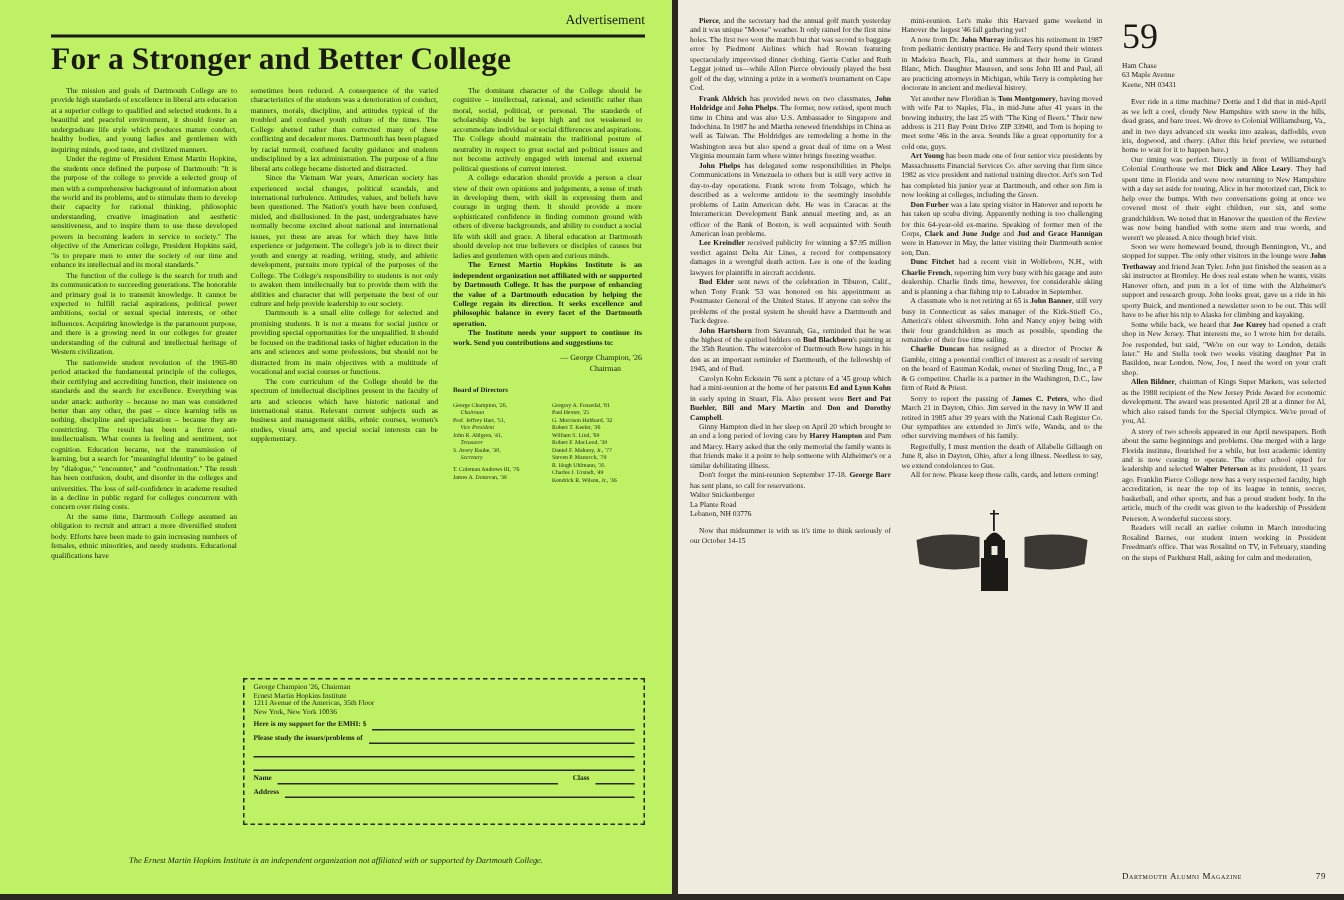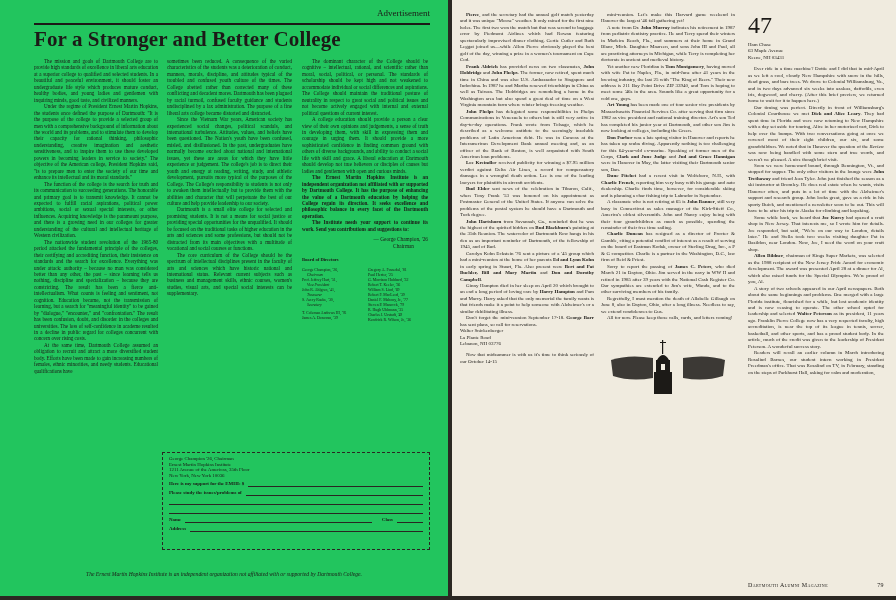--- a/index.html
+++ b/index.html
@@ -1,18 +1,18 @@
 <!DOCTYPE html>
 <html><head>
 <meta charset="utf-8">
 <style>
   html,body{margin:0;padding:0;}
   body{width:896px;height:600px;overflow:hidden;background:#3a3630;font-family:"Liberation Serif",serif;color:#1c1a17;}
   .spread{position:relative;width:896px;height:600px;}
-  .page{position:absolute;top:0;height:600px;background:#22c55e;overflow:hidden;}
+  .page{position:absolute;top:0;height:600px;background:#bef264;overflow:hidden;}
   .page.left{left:0;width:448px;}
   .page.right{left:452px;width:444px;background:#f0ebdf;}
   .adv-label{position:absolute;right:18px;top:8px;font-size:9px;}
   .rule-top{position:absolute;left:34px;right:18px;top:23px;border-top:2px solid #1c1a17;}
   .headline{position:absolute;left:34px;top:27px;font-size:21px;font-weight:bold;letter-spacing:0.1px;white-space:nowrap;}
   .col{position:absolute;font-size:5.1px;line-height:6.45px;text-align:justify;}
   .col p{margin:0;text-indent:10px;}
   .c1{left:34px;top:58px;width:124px;}
   .c2{left:167px;top:58px;width:125px;}
   .c3{left:302px;top:58px;width:126px;}
@@ -181,21 +181,21 @@
             <path d="M48 22 Q54 12 60 22 Z"></path>
             <rect x="47" y="22" width="14" height="12"></rect>
             <rect x="45" y="34" width="18" height="22"></rect>
             <rect x="52" y="26" width="4" height="6" fill="#f0ebdf"></rect>
           </g>
         </svg>
       </div>
     </div>
 
     <div class="rc r3">
-      <div class="classno" style="margin-top:0">47</div>
+      <div class="classno" style="margin-top:0">59</div>
       <div class="addrblk">
         <div>Ham Chase</div>
         <div>63 Maple Avenue</div>
         <div>Keene, NH 03431</div>
       </div>
       <div>
           <p>Ever ride in a time machine? Dottie and I did that in mid-April as we left a cool, cloudy New Hampshire with snow in the hills, dead grass, and bare trees. We drove to Colonial Williamsburg, Va., and in two days advanced six weeks into azaleas, daffodils, even iris, dogwood, and cherry. (After this brief preview, we returned home to wait for it to happen here.)</p>
           <p>Our timing was perfect. Directly in front of Williamsburg's Colonial Courthouse we met <b>Dick and Alice Leary</b>. They had spent time in Florida and were now returning to New Hampshire with a day set aside for touring, Alice in her motorized cart, Dick to help over the bumps. With two conversations going at once we covered most of their eight children, our six, and some grandchildren. We noted that in Hanover the question of the <i>Review</i> was now being handled with some stern and true words, and weren't we pleased. A nice though brief visit.</p>
           <p>Soon we were homeward bound, through Bennington, Vt., and stopped for supper. The only other visitors in the lounge were <b>John Trethaway</b> and friend Jean Tyler. John just finished the season as a ski instructor at Bromley. He does real estate when he wants, visits Hanover often, and puts in a lot of time with the Alzheimer's support and research group. John looks great, gave us a ride in his sporty Buick, and mentioned a newsletter soon to be out. This will have to be after his trip to Alaska for climbing and kayaking.</p>
           <p>Some while back, we heard that <b>Joe Kurey</b> had opened a craft shop in New Jersey. That interests me, so I wrote him for details. Joe responded, but said, "We're on our way to London, details later." He and Stella took two weeks visiting daughter Pat in Basildon, near London. Now, Joe, I need the word on your craft shop.</p>

